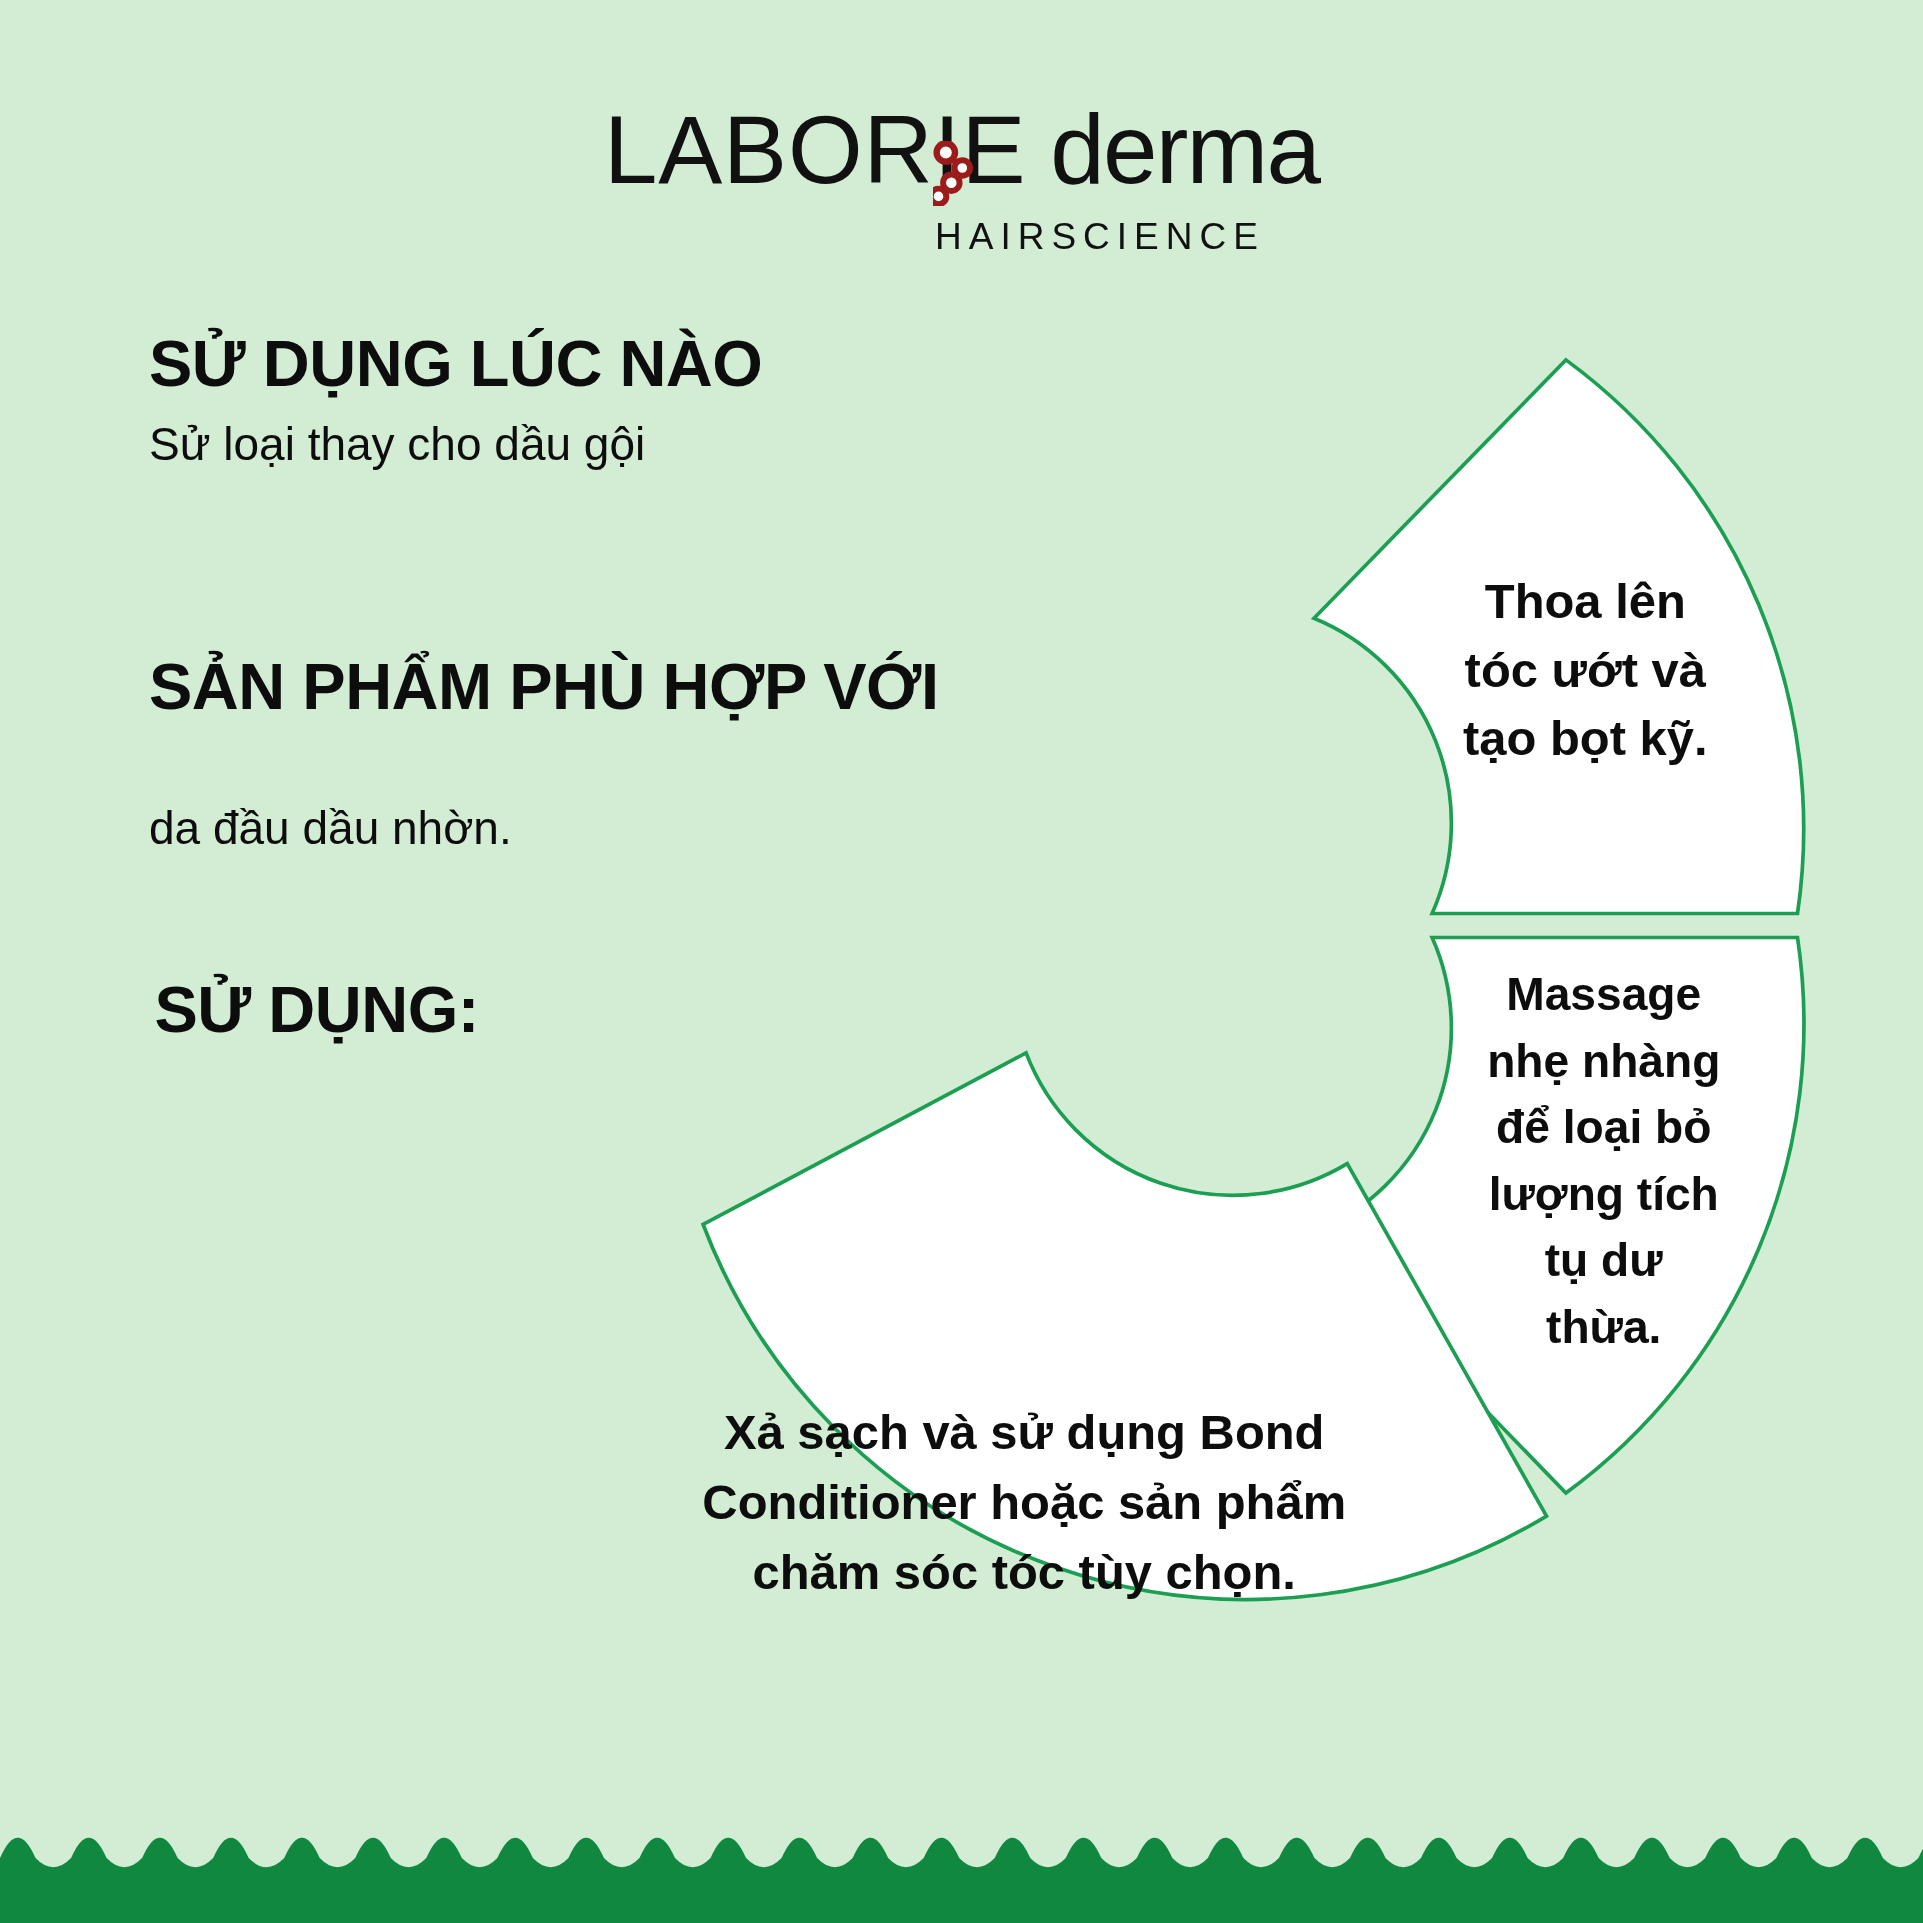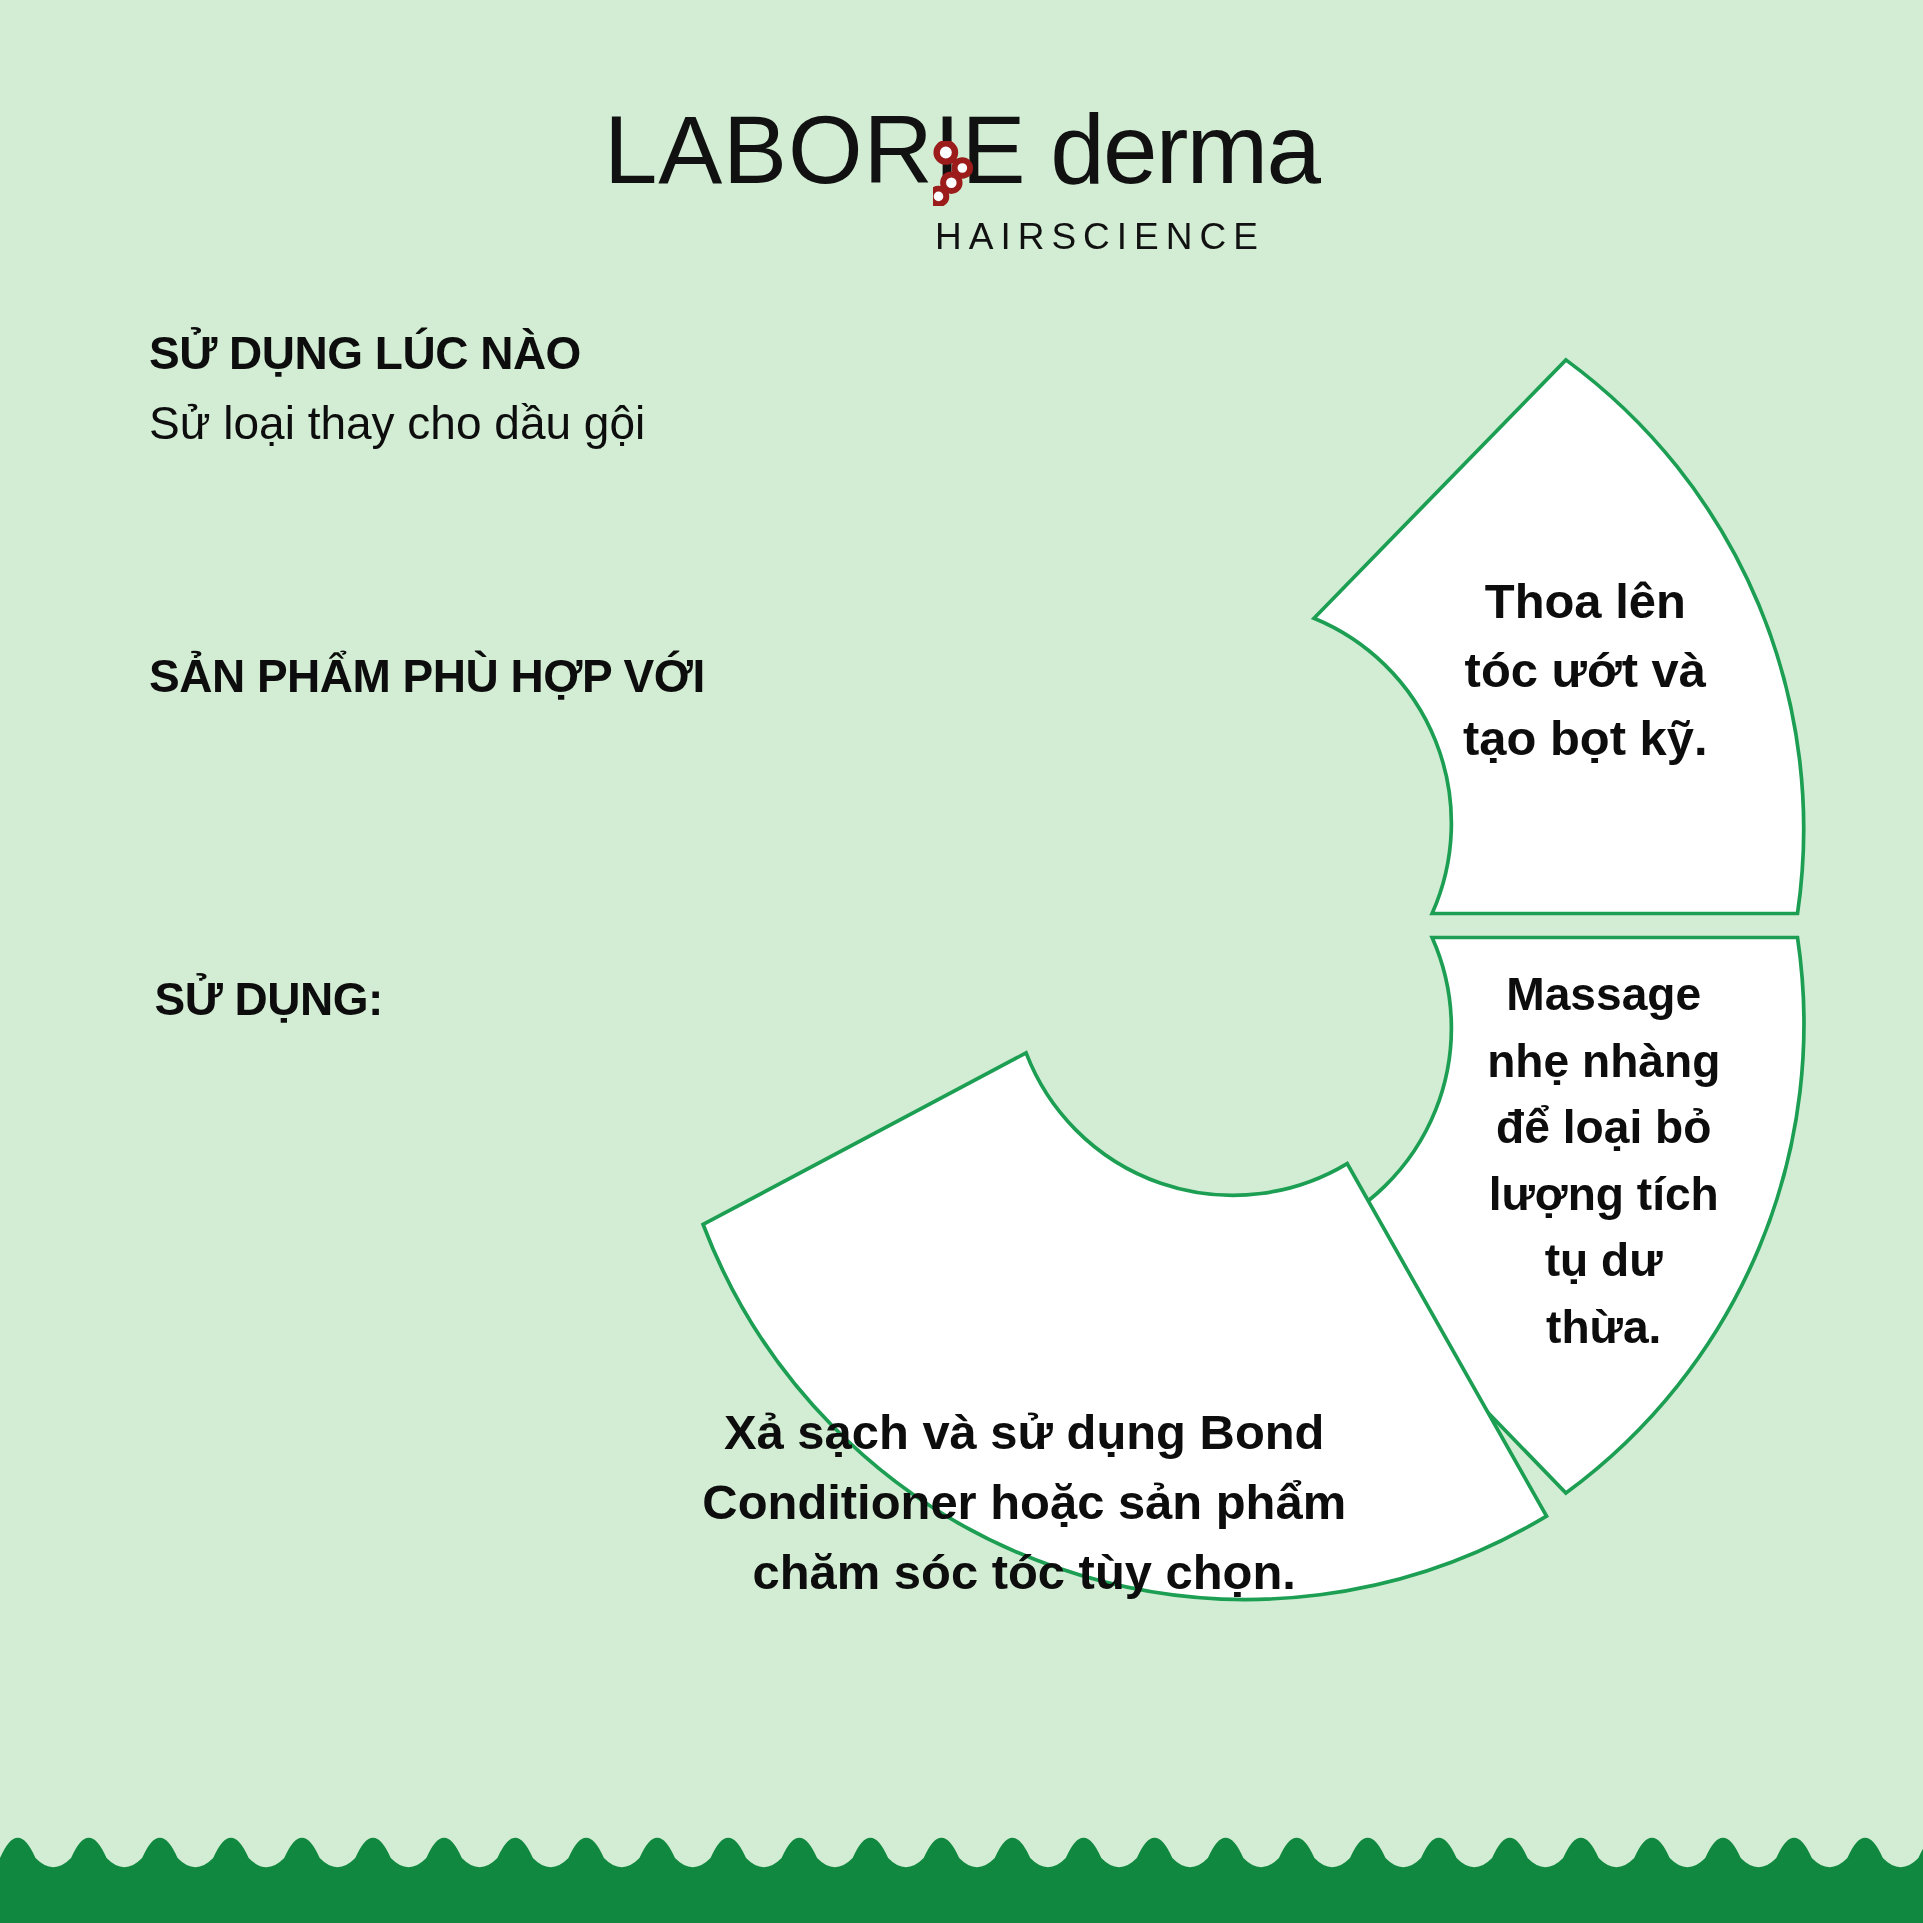--- a/index.html
+++ b/index.html
@@ -68,21 +68,21 @@
     padding-left: 277px;
   }
 
   
   .txt-block { position: absolute; left: 149px; }
   .block-when  { top: 328px; }
   .block-suit  { top: 637px; margin-top: 14px; }
   .block-howto { top: 974px; }
 
   .sec-head {
-    font-size: 46px;
+    font-size: 65px;
     font-weight: bold;
     letter-spacing: -0.5px;
     color: #0d0d0d;
     margin: 0 0 14.8px 0;
     line-height: 1.1;
     white-space: nowrap;
   }
   .sec-body {
     font-size: 46px;
     font-weight: 400;
@@ -158,20 +158,21 @@
     <h2 class="sec-head">SỬ DỤNG LÚC NÀO</h2>
     <p class="sec-body">
       <span>Sử loại thay cho dầu gội</span><br>
     </p>
   </div>
 
   <div class="txt-block block-suit">
     <h2 class="sec-head">SẢN PHẨM PHÙ HỢP VỚI</h2>
     <p class="sec-body">
       <br>
+      <span>da đầu dầu nhờn.</span>
     </p>
   </div>
 
   <div class="txt-block block-howto">
     <h2 class="sec-head">SỬ DỤNG:</h2>
   </div>
 
   <svg class="arc-svg" viewBox="0 0 2084 2084">
 
     <g>

